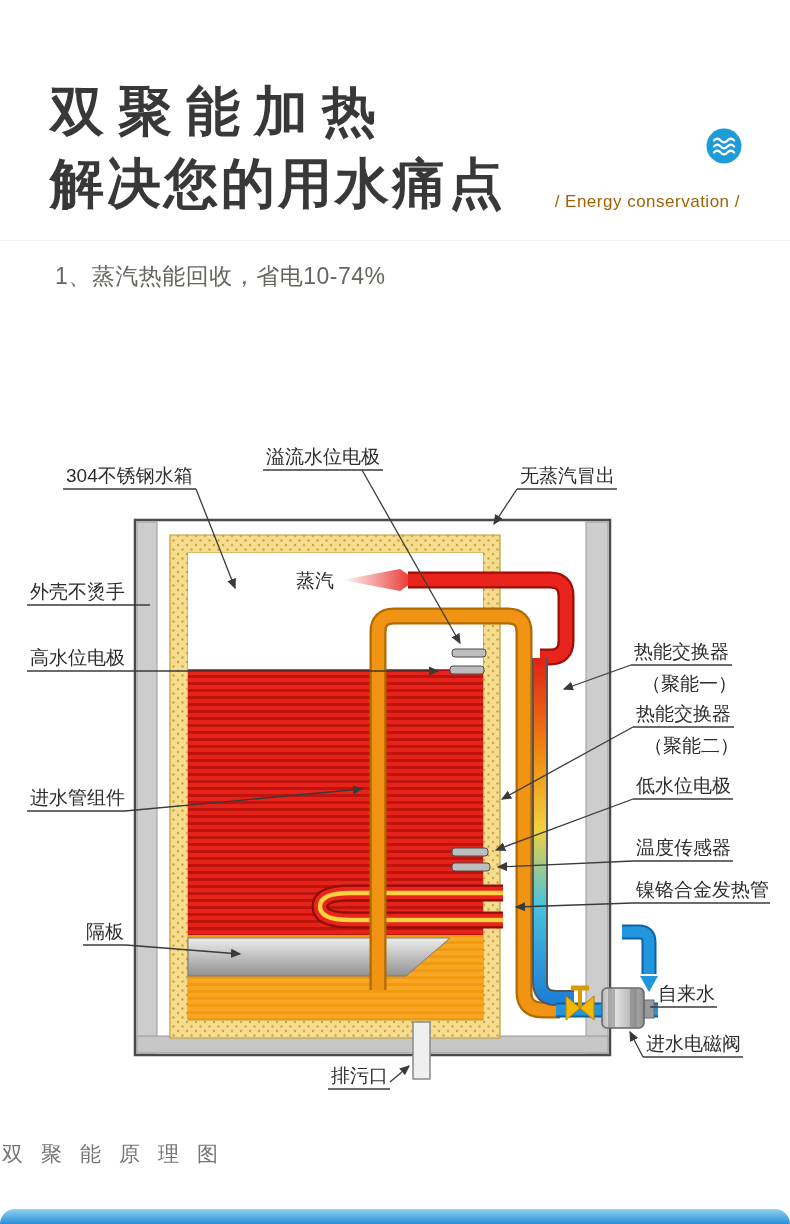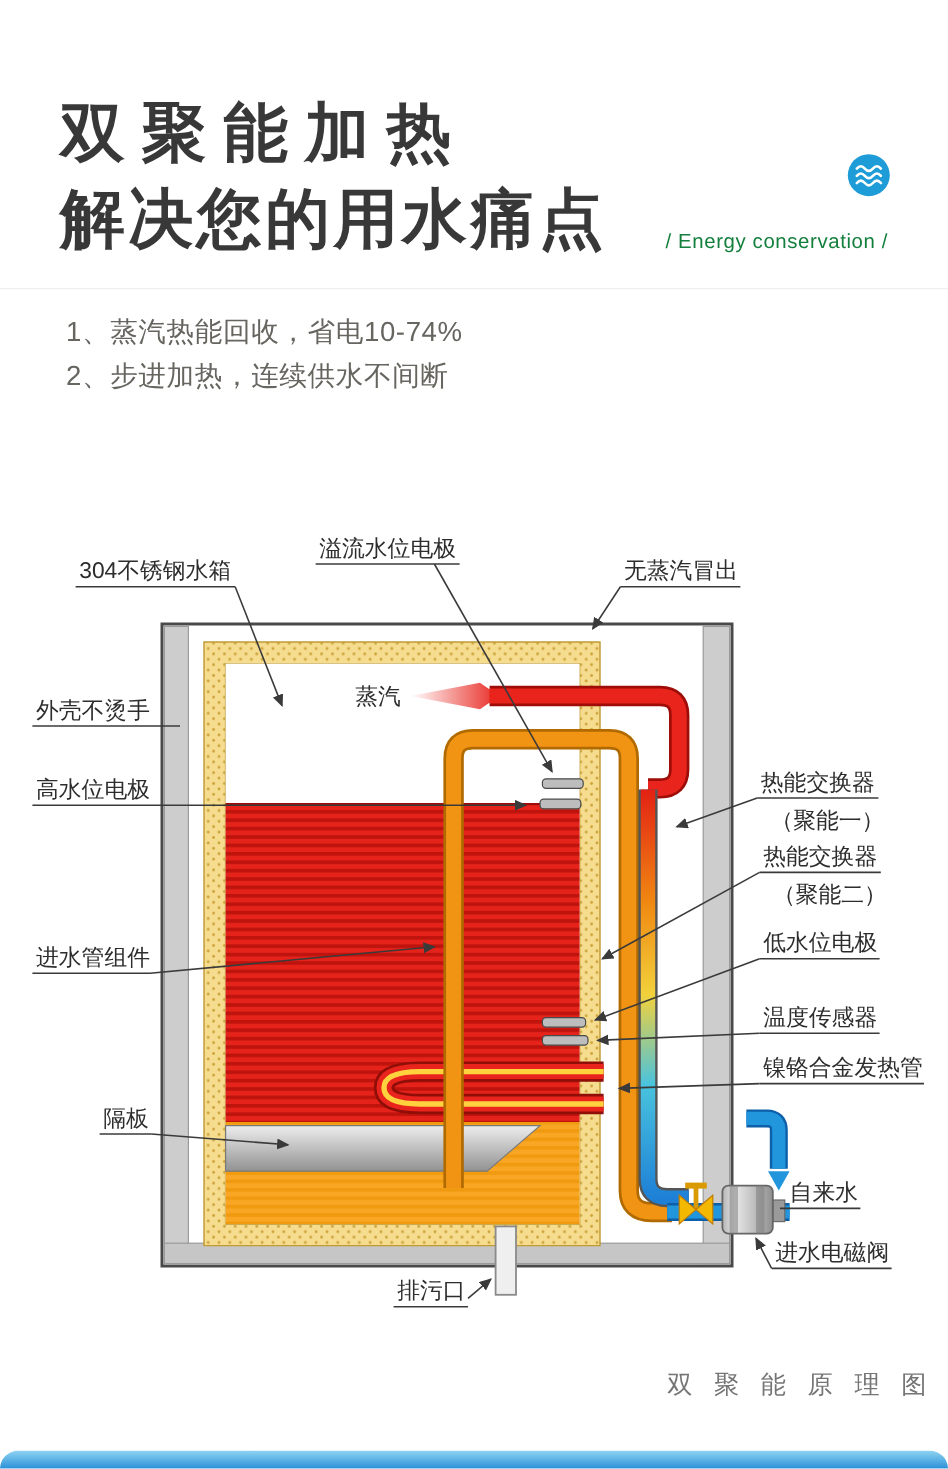--- a/index.html
+++ b/index.html
@@ -7,33 +7,33 @@
     position:relative; width:790px; height:1224px; background:#ffffff;
     overflow:hidden; font-family:"Liberation Sans","DejaVu Sans",sans-serif;
   }
   .title-line {
     position:absolute; left:50px; margin:0; font-size:54px; font-weight:800;
     color:#383838; line-height:1; white-space:nowrap;
   }
   #title1 { top:84px; letter-spacing:14px; }
   #title2 { top:156px; letter-spacing:3px; }
   .subtitle {
-    position:absolute; top:192px; right:50px; font-size:17px; color:#15803d;
+    position:absolute; top:192px; right:50px; font-size:17px; color:#a16207;
     letter-spacing:0.5px; white-space:nowrap;
   }
   .brand-icon { position:absolute; top:127px; right:47px; width:38px; height:38px; }
   .divider { position:absolute; top:240px; left:0; width:790px; border-top:1px solid #efefef; }
   .features { position:absolute; top:258px; left:55px; list-style:none; margin:0; padding:0; }
   .features li { font-size:23px; color:#67655f; line-height:37px; letter-spacing:0.5px; white-space:nowrap; }
   .diagram { position:absolute; top:430px; left:0; }
   .diagram text { font-size:19px; fill:#2d2d2d; }
   .lbl line, .lbl path.conn { stroke:#3a3a3a; stroke-width:1.3; fill:none; }
   .caption {
-    position:absolute; top:1140px; left:0; width:790px; text-align:right;
-    font-size:21px; color:#757575; letter-spacing:18px; padding-left:28px; box-sizing:border-box;
+    position:absolute; top:1140px; left:0; width:790px; text-align:left;
+    font-size:21px; color:#757575; letter-spacing:18px; padding-left:2px; box-sizing:border-box;
   }
   .bottom-bar {
     position:absolute; bottom:0; left:0; width:790px; height:15px;
     border-radius:20px 20px 0 0;
     background:linear-gradient(180deg,#8fd3f2,#2a90d8);
   }
 </style>
 </head>
 <body>
 
@@ -49,21 +49,20 @@
       <path d="M9,13.5 c2.3,-2.6 4.4,-2.6 6.7,0 c2.3,2.6 4.4,2.6 6.7,0 c2.3,-2.6 4.4,-2.6 6.7,0" stroke="#fff" stroke-width="2.2" fill="none" stroke-linecap="round"></path>
       <path d="M9,19.5 c2.3,-2.6 4.4,-2.6 6.7,0 c2.3,2.6 4.4,2.6 6.7,0 c2.3,-2.6 4.4,-2.6 6.7,0" stroke="#fff" stroke-width="2.2" fill="none" stroke-linecap="round"></path>
       <path d="M9,25.5 c2.3,-2.6 4.4,-2.6 6.7,0 c2.3,2.6 4.4,2.6 6.7,0 c2.3,-2.6 4.4,-2.6 6.7,0" stroke="#fff" stroke-width="2.2" fill="none" stroke-linecap="round"></path>
     </svg>
   </div>
 
   <div class="divider"></div>
 
   <ul class="features">
     <li>1、蒸汽热能回收，省电10-74%</li>
-    <li>2、步进加热，连续供水不间断</li>
   </ul>
 
   <svg class="diagram" width="790" height="680" viewBox="0 0 790 680" xmlns="http://www.w3.org/2000/svg">
     <defs>
       <pattern id="insulpat" width="9" height="9" patternUnits="userSpaceOnUse">
         <rect width="9" height="9" fill="#f5dc8f"></rect>
         <circle cx="2.5" cy="2.5" r="1.2" fill="#cda43c"></circle>
         <circle cx="7" cy="7" r="1.2" fill="#cda43c"></circle>
       </pattern>
       <pattern id="waterpat" width="7" height="7" patternUnits="userSpaceOnUse">

